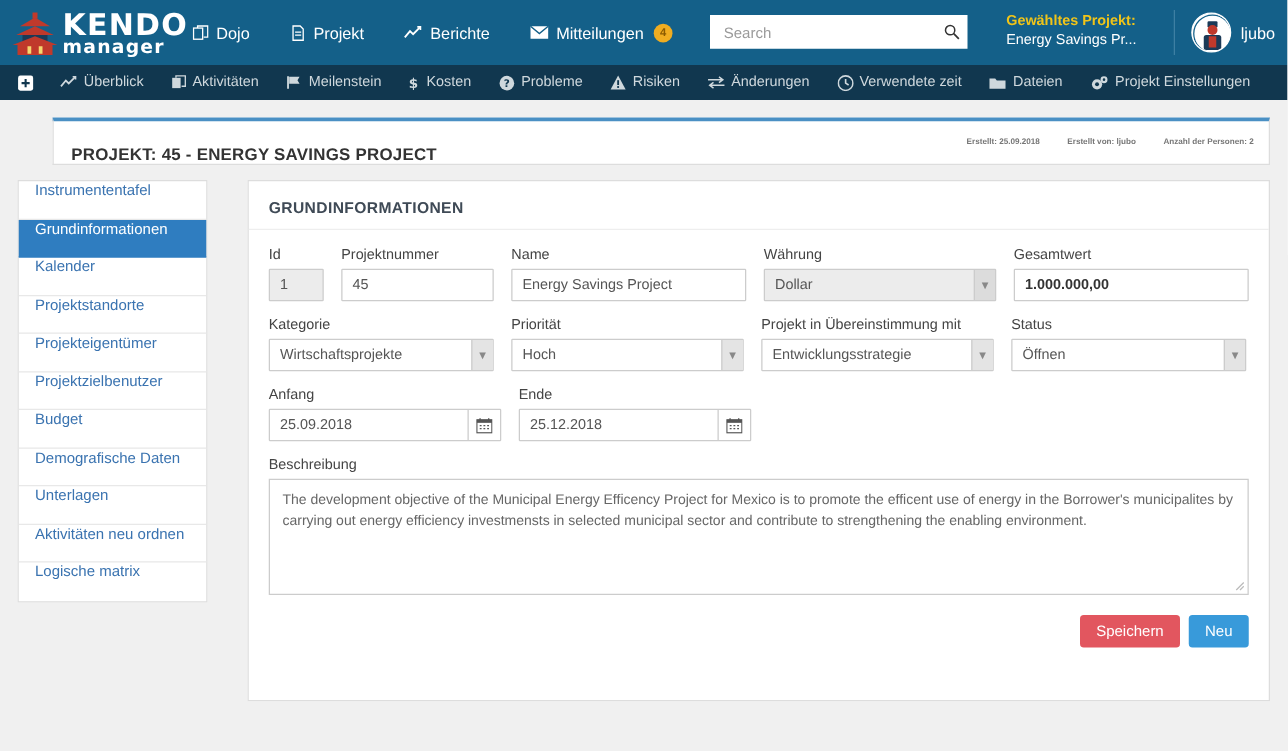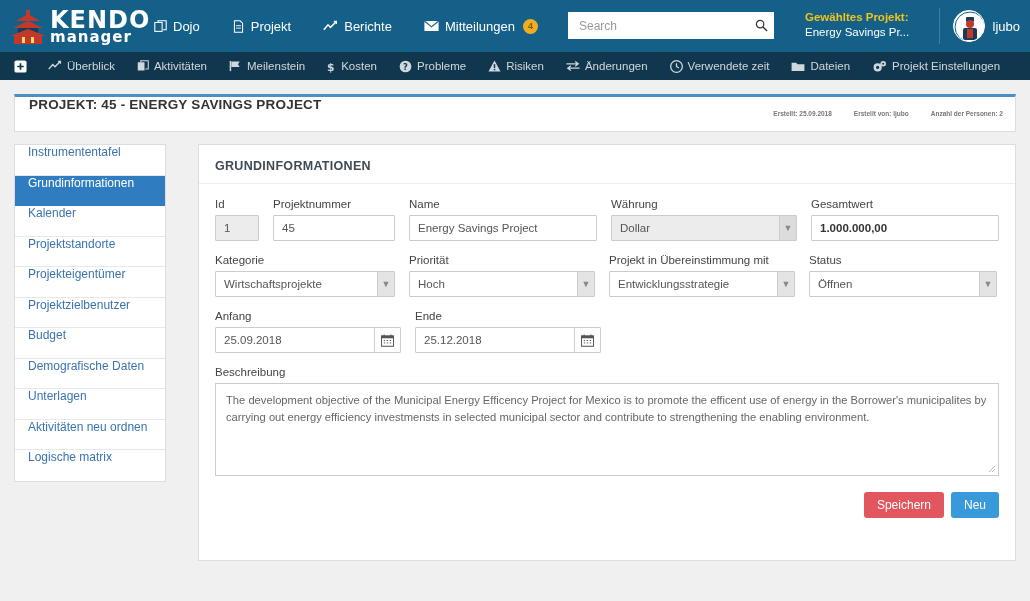--- a/index.html
+++ b/index.html
@@ -88,22 +88,22 @@
     color: #cfd8dd; font-size: 11.5px;
     padding: 0 11px; height: 28px; cursor: pointer; white-space: nowrap;
   }
   .subnav-item.plus { padding: 0 10px 0 8px; color: #ffffff; }
 
   
   .page { padding: 14px 14px 0 14px; }
   .title-card {
     background: #ffffff; border: 1px solid #dddddd;
     border-top: 3px solid #4a90c4;
-    height: 38px; display: flex; align-items: flex-start;
-    padding: 0 14px; position: relative;
+    height: 38px; display: flex; align-items: flex-end;
+    padding: 0 14px; position: relative; margin-left: 28px;
   }
   .title-card h1 {
     margin: 0; font-size: 13.5px; font-weight: bold;
     color: #333333; letter-spacing: 0.2px;
   }
   .title-meta {
     position: absolute; right: 12px; top: 13px;
     display: flex; gap: 22px;
   }
   .title-meta span { font-size: 6.5px; color: #777777; font-weight: bold; }

